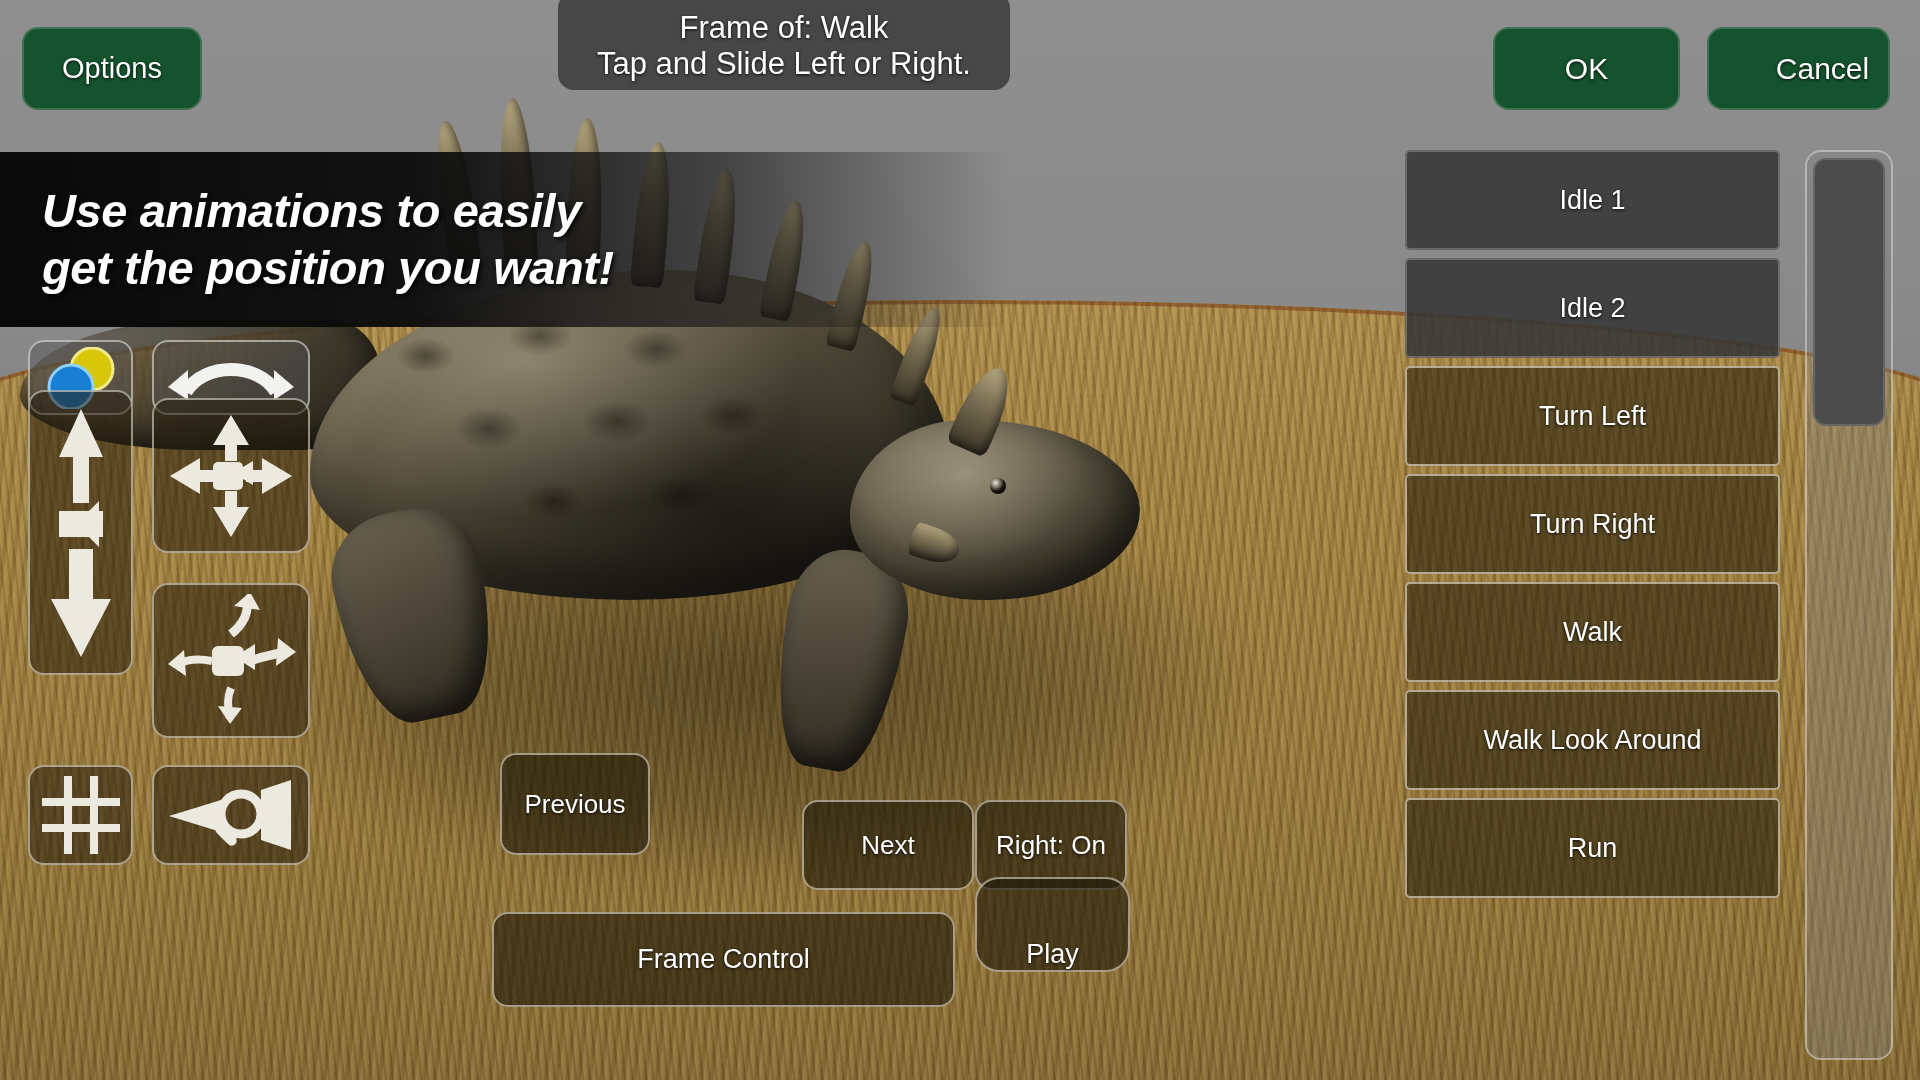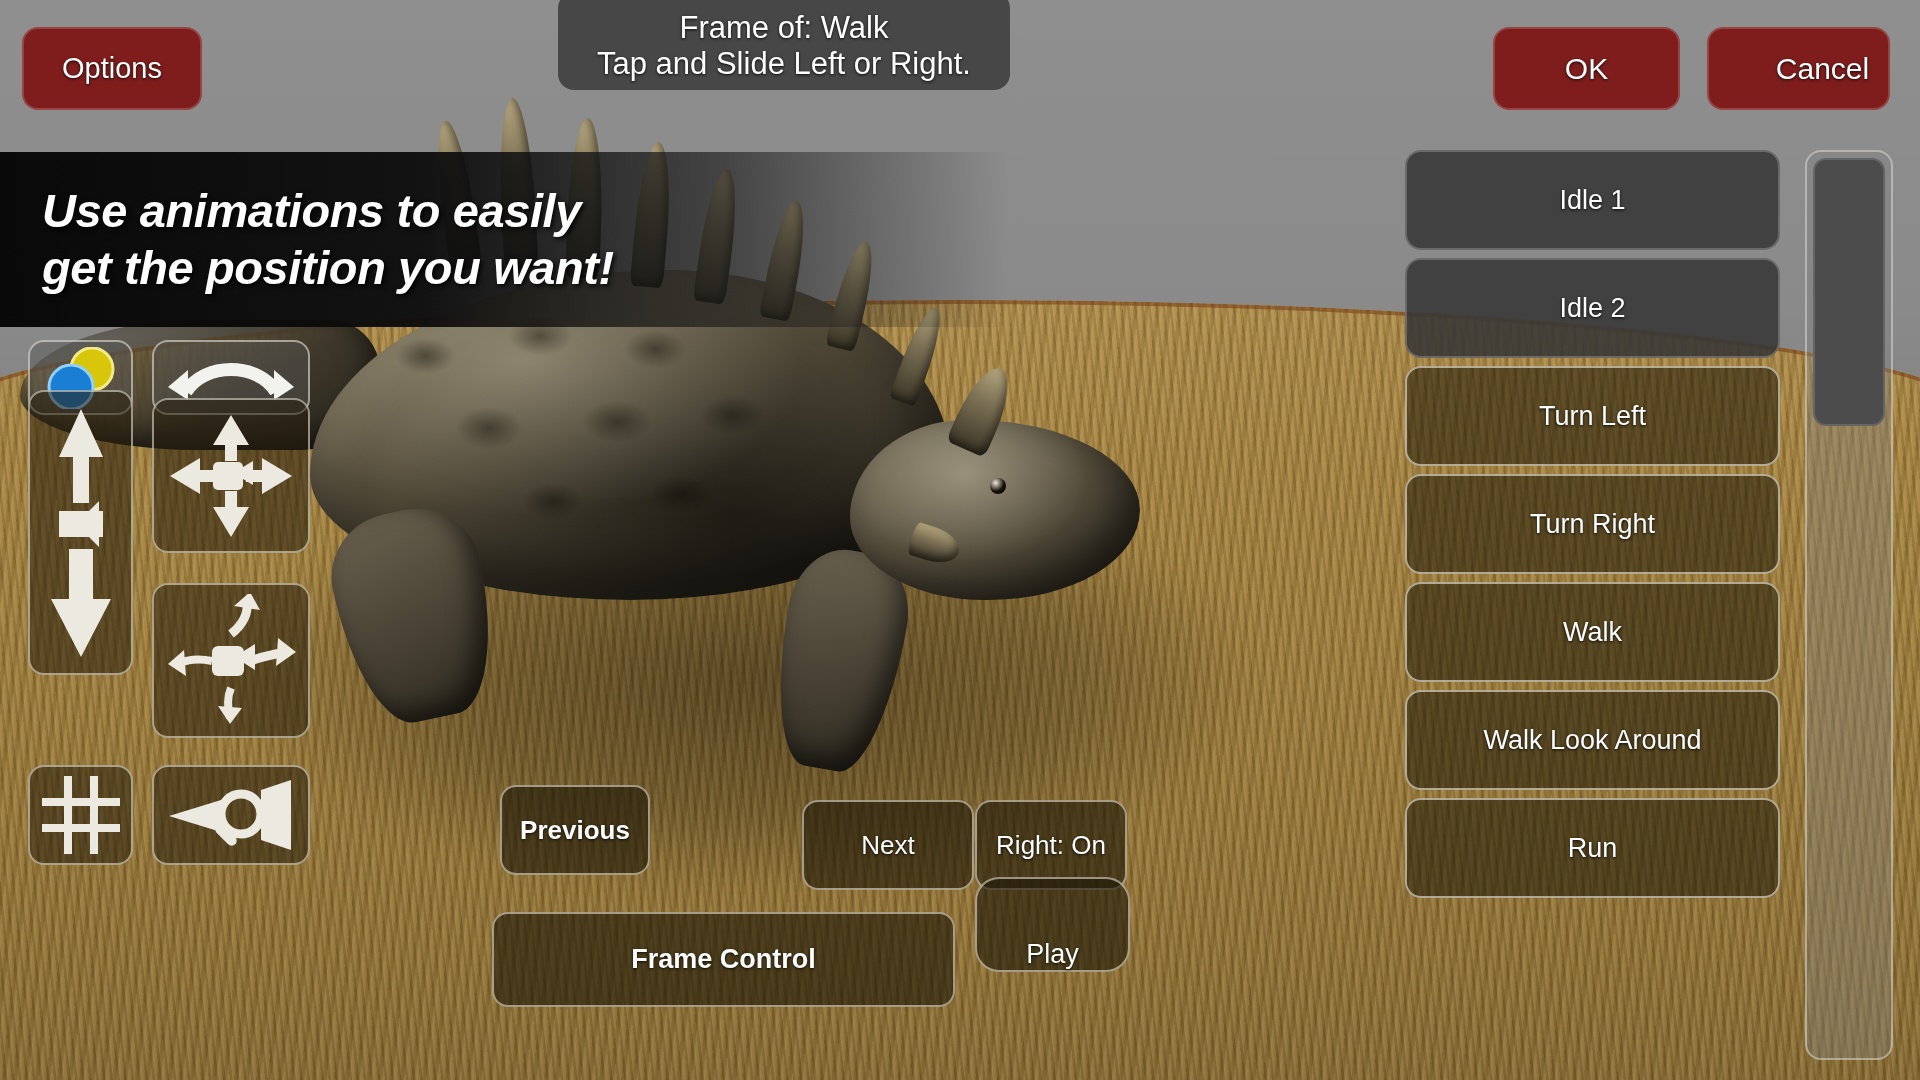--- a/index.html
+++ b/index.html
@@ -61,21 +61,21 @@
   .spike{position:absolute;background:linear-gradient(180deg,#b6a77e 0%,#7e7357 40%,#3b3527 100%);
         box-shadow:inset -4px -4px 8px rgba(0,0,0,.5);}
 
   
   .btn{position:absolute;display:flex;align-items:center;justify-content:center;
        box-sizing:border-box;color:#fff;text-align:center;user-select:none;
        border-radius:14px;border:2px solid rgba(255,255,255,.30);
        background:rgba(40,40,40,.80);
        text-shadow:0 1px 3px rgba(0,0,0,.85);
        font-family:"Liberation Sans",sans-serif;}
-  .btn.solid{background:#7f1d1d;border-color:rgba(255,255,255,.18);}
+  .btn.solid{background:#14532d;border-color:rgba(255,255,255,.18);}
   .btn.glass{background:rgba(30,24,8,.62);border:2px solid rgba(235,230,215,.58);}
 
   
   #options-btn{left:22px;top:27px;width:180px;height:83px;font-size:29px;border-radius:16px;}
   #title-plate{left:558px;top:-8px;width:452px;height:98px;border-radius:16px;
        background:#474747;border:none;flex-direction:column;line-height:1.15;
        font-size:31px;padding-top:10px;}
   #title-plate .l1,#title-plate .l2{display:block;white-space:nowrap;text-align:center;}
   #ok-btn{left:1493px;top:27px;width:187px;height:83px;font-size:30px;border-radius:16px;}
   #cancel-btn{left:1707px;top:27px;width:183px;height:83px;font-size:30px;border-radius:16px;padding-left:48px;}
@@ -98,31 +98,31 @@
   #ctl-color{left:28px;top:340px;width:105px;height:75px;}
   #ctl-rotate{left:152px;top:340px;width:158px;height:75px;}
   #ctl-move-updown{left:28px;top:390px;width:105px;height:285px;}
   #ctl-pan{left:152px;top:398px;width:158px;height:155px;}
   #ctl-orbit{left:152px;top:583px;width:158px;height:155px;}
   #ctl-grid{left:28px;top:765px;width:105px;height:100px;}
   #ctl-zoom{left:152px;top:765px;width:158px;height:100px;}
   .ctl svg{display:block;}
 
   
-  #previous-btn{left:500px;top:785px;width:150px;height:90px;font-size:26px;border-radius:16px;font-weight:bold;}
+  #previous-btn{left:500px;top:753px;width:150px;height:102px;font-size:26px;border-radius:16px;}
   #next-btn{left:802px;top:800px;width:172px;height:90px;font-size:26px;border-radius:16px;}
   #loop-btn{left:975px;top:800px;width:152px;height:90px;font-size:26px;border-radius:16px;}
-  #frame-control-btn{left:492px;top:912px;width:463px;height:95px;font-size:27px;border-radius:16px;font-weight:bold;}
+  #frame-control-btn{left:492px;top:912px;width:463px;height:95px;font-size:27px;border-radius:16px;}
   #play-btn{left:975px;top:877px;width:155px;height:95px;font-size:27px;border-radius:24px;align-items:flex-end;}
 
   
   #anim-list{position:absolute;left:1405px;top:150px;width:375px;height:920px;}
   .anim-btn{position:absolute;left:0;width:375px;height:100px;
        display:flex;align-items:center;justify-content:center;
-       box-sizing:border-box;border-radius:16px;color:#fff;font-size:27px;
+       box-sizing:border-box;border-radius:5px;color:#fff;font-size:27px;
        text-shadow:0 1px 3px rgba(0,0,0,.9);}
   .anim-btn.dark{background:rgba(55,55,55,.88);border:2px solid rgba(255,255,255,.22);}
   .anim-btn.glass{background:rgba(30,24,8,.55);border:2px solid rgba(240,238,228,.60);}
 
   #scroll-track{position:absolute;left:1805px;top:150px;width:88px;height:910px;
        border-radius:16px;border:2px solid rgba(240,238,228,.45);
        background:rgba(130,130,130,.38);box-sizing:border-box;}
   #scroll-thumb{position:absolute;left:6px;top:6px;width:72px;height:268px;
        border-radius:13px;background:#4c4c4c;border:2px solid rgba(255,255,255,.14);
        box-sizing:border-box;}

